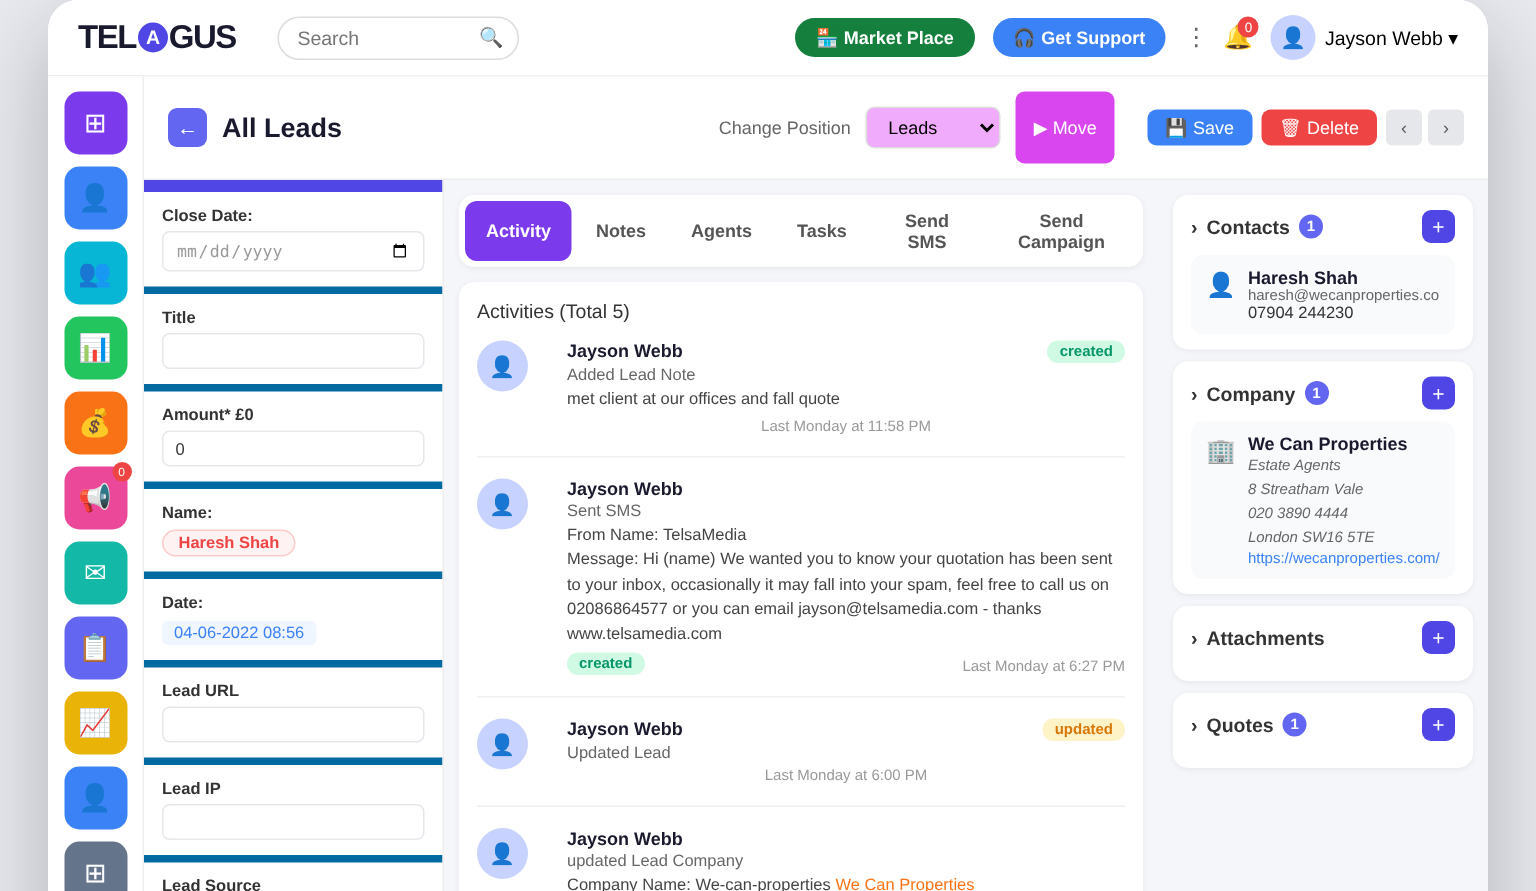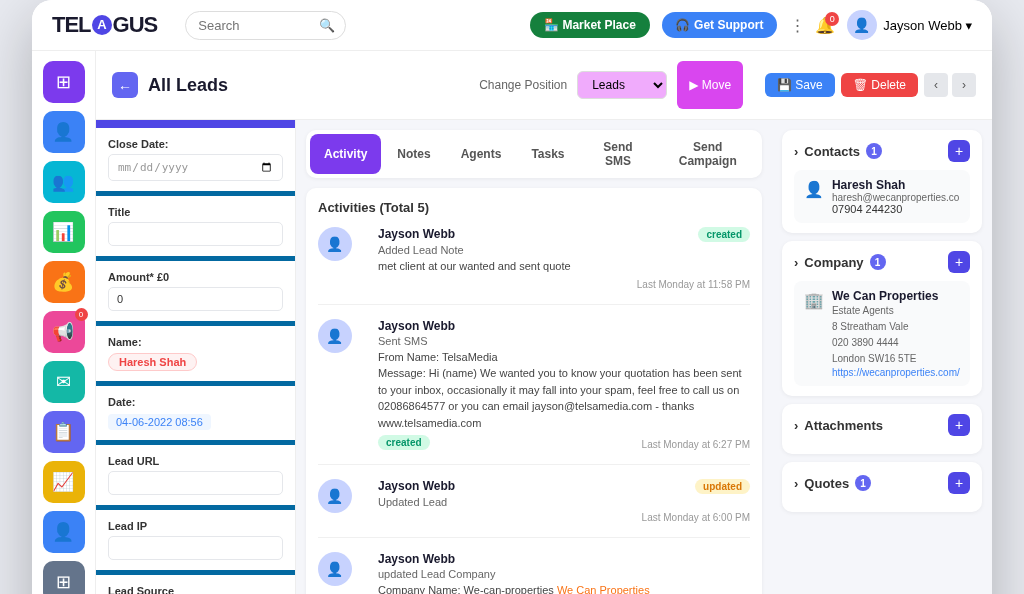--- a/index.html
+++ b/index.html
@@ -380,21 +380,21 @@
       color: #fff;
     }
     .activities-box {
       background: #fff;
       border-radius: 10px;
       padding: 12px;
       box-shadow: 0 1px 4px rgba(0,0,0,0.06);
     }
     .activities-title {
       font-size: 13px;
-      font-weight: 700;
+      font-weight: 400;
       color: #333;
       margin-bottom: 12px;
     }
     .activity-item {
       display: flex;
       gap: 10px;
       margin-bottom: 14px;
       padding-bottom: 14px;
       border-bottom: 1px solid #f0f0f0;
     }
@@ -441,21 +441,21 @@
       margin-bottom: 2px;
     }
     .activity-body {
       font-size: 11px;
       color: #444;
       line-height: 1.5;
     }
     .activity-time {
       font-size: 10px;
       color: #999;
-      text-align: right;
+      text-align: center;
       margin-top: 4px;
     }
     .activity-link {
       color: #f97316;
       font-weight: 500;
     }
     
     .right-panel {
       width: 220px;
       overflow-y: auto;
@@ -555,20 +555,21 @@
     }
     .company-name {
       font-size: 12px;
       font-weight: 700;
       color: #1a1a2e;
     }
     .company-sub {
       font-size: 10px;
       color: #666;
       line-height: 1.6;
+      font-style: italic;
     }
     .company-link {
       color: #3b82f6;
       font-size: 10px;
     }
   </style>
 </head>
 <body>
 
 <div class="device-frame">
@@ -695,21 +696,21 @@
             <div class="activities-title">Activities (Total 5)</div>
 
             <div class="activity-item">
               <div class="activity-avatar">👤</div>
               <div class="activity-content">
                 <div class="activity-header">
                   <span class="activity-name">Jayson Webb</span>
                   <span class="activity-badge badge-created">created</span>
                 </div>
                 <div class="activity-sub">Added Lead Note</div>
-                <div class="activity-body">met client at our wanted and sent quote</div>
+                <div class="activity-body">met client at our offices and fall quote</div>
                 <div class="activity-time">Last Monday at 11:58 PM</div>
               </div>
             </div>
 
             <div class="activity-item">
               <div class="activity-avatar">👤</div>
               <div class="activity-content">
                 <div class="activity-header">
                   <span class="activity-name">Jayson Webb</span>
                 </div>

